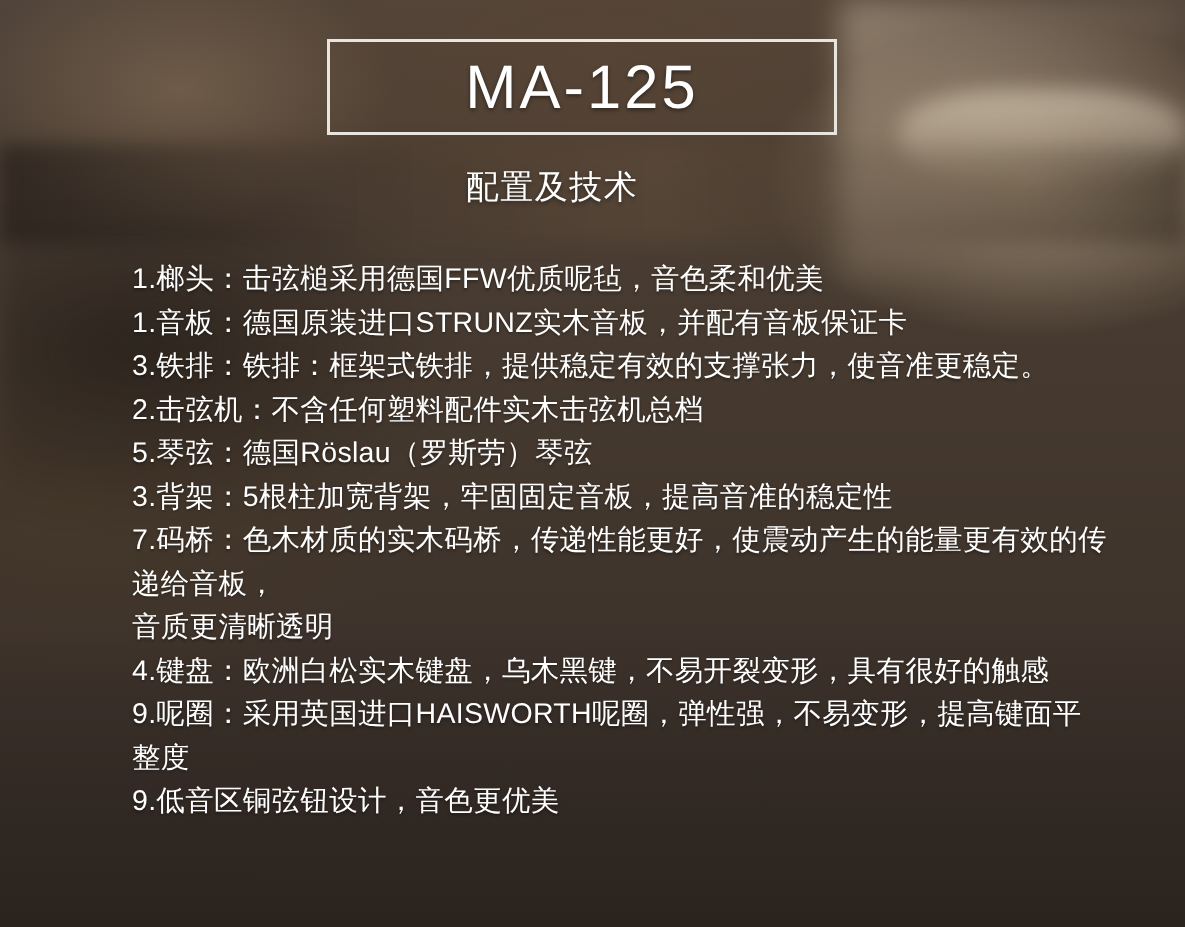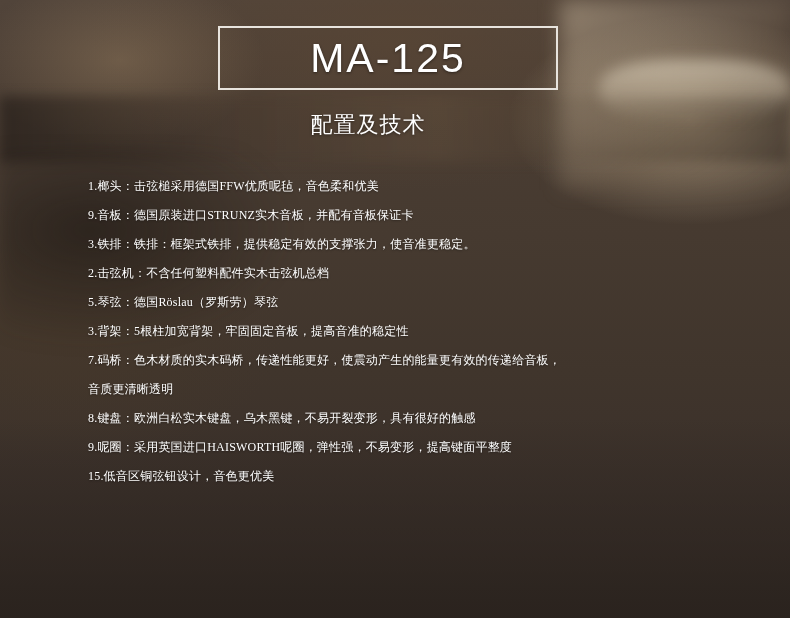--- a/index.html
+++ b/index.html
@@ -111,27 +111,26 @@
     position: absolute;
     left: 88px;
     top: 172px;
     width: 650px;
     margin: 0;
     padding: 0;
     list-style: none;
   }
   .spec-item {
     color: #ffffff;
-    font-size: 12px;
+    font-size: 19px;
     line-height: 29px;
     margin-bottom: 0;
     letter-spacing: 0.2px;
     text-shadow: 0 1px 2px rgba(0,0,0,0.4);
     white-space: pre-wrap;
-    font-family: Liberation Serif, serif;
   }
 </style>
 </head>
 <body>
 
 <div id="page">
   <div id="bg"></div>
   <div id="bg-streak-a"></div>
   <div id="bg-streak-b"></div>
   <div id="bg-streak-c"></div>
@@ -141,26 +140,26 @@
   <div id="content">
 
     <div class="title-box">
       <div class="title-text">MA-125</div>
     </div>
 
     <div class="subtitle">配置及技术</div>
 
     <ul class="spec-list">
       <li class="spec-item">1.榔头：击弦槌采用德国FFW优质呢毡，音色柔和优美</li>
-      <li class="spec-item">9.音板：德国原装进口STRUNZ实木音板，并配有音板保证卡</li>
+      <li class="spec-item">1.音板：德国原装进口STRUNZ实木音板，并配有音板保证卡</li>
       <li class="spec-item">3.铁排：铁排：框架式铁排，提供稳定有效的支撑张力，使音准更稳定。</li>
       <li class="spec-item">2.击弦机：不含任何塑料配件实木击弦机总档</li>
       <li class="spec-item">5.琴弦：德国Röslau（罗斯劳）琴弦</li>
       <li class="spec-item">3.背架：5根柱加宽背架，牢固固定音板，提高音准的稳定性</li>
       <li class="spec-item">7.码桥：色木材质的实木码桥，传递性能更好，使震动产生的能量更有效的传递给音板，
 音质更清晰透明</li>
-      <li class="spec-item">8.键盘：欧洲白松实木键盘，乌木黑键，不易开裂变形，具有很好的触感</li>
+      <li class="spec-item">4.键盘：欧洲白松实木键盘，乌木黑键，不易开裂变形，具有很好的触感</li>
       <li class="spec-item">9.呢圈：采用英国进口HAISWORTH呢圈，弹性强，不易变形，提高键面平整度</li>
-      <li class="spec-item">15.低音区铜弦钮设计，音色更优美</li>
+      <li class="spec-item">9.低音区铜弦钮设计，音色更优美</li>
     </ul>
 
   </div>
 </div>
 
 </body></html>

